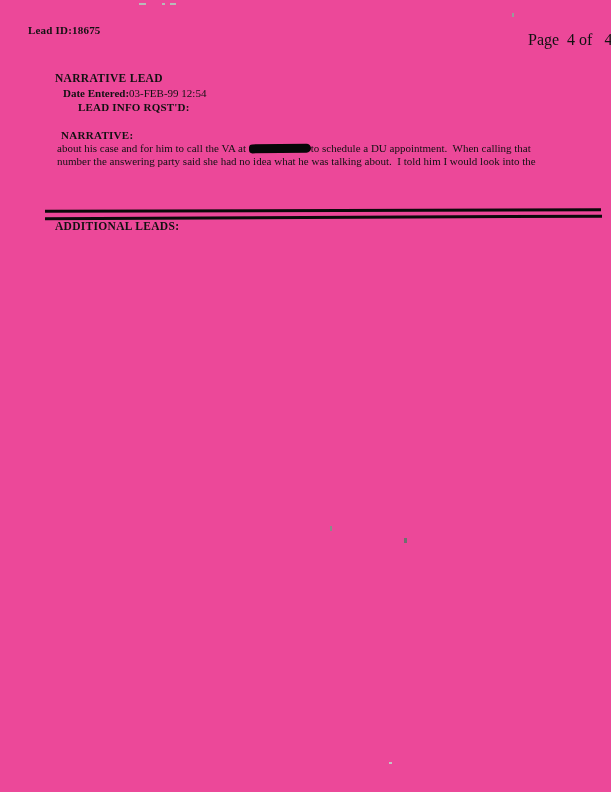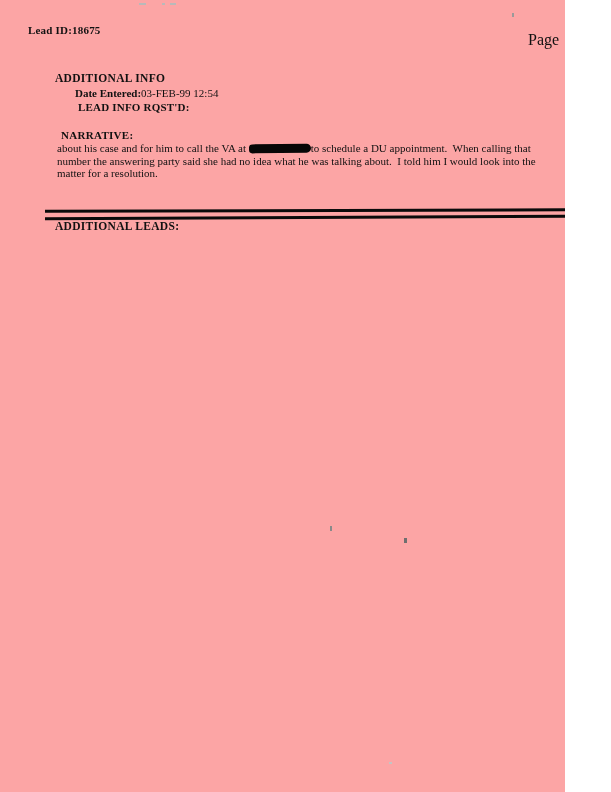--- a/index.html
+++ b/index.html
@@ -2,23 +2,23 @@
 <html><head>
 <meta charset="utf-8">
 <style>
   html, body {
     margin: 0;
     padding: 0;
     background: #ffffff;
   }
   .page {
     position: relative;
-    width: 565px;
+    width: 611px;
     height: 792px;
-    background: #fca5a5;
+    background: #ec4899;
     overflow: hidden;
     font-family: "Liberation Serif", "DejaVu Serif", serif;
     color: #111111;
   }
   .abs { position: absolute; }
 
   
   .lead-id {
     left: 28px; top: 24px;
     font-size: 11px;
@@ -36,21 +36,20 @@
   .h-narrative-info {
     left: 55px; top: 72px;
     font-size: 11.5px;
     font-weight: bold;
     letter-spacing: 0.3px;
   }
   .date-entered {
     left: 63px; top: 87px;
     font-size: 11px;
     white-space: pre;
-    margin-left: 12px;
   }
   .date-entered .lbl { font-weight: bold; }
   .lead-info-rqstd {
     left: 78px; top: 101px;
     font-size: 11px;
     font-weight: bold;
     letter-spacing: 0.2px;
   }
   .h-narrative {
     left: 61px; top: 129px;
@@ -124,32 +123,31 @@
   .speck.s7 { left: 389px; top: 762px; width: 3px; height: 2px; background:#c4c4c4; }
 </style>
 </head>
 <body>
 
 <div class="page">
 
   <div class="abs lead-id">Lead ID:18675</div>
   <div class="abs page-label">Page  4 of   4</div>
 
-  <div class="abs h-narrative-info">ADDITIONAL INFO</div>
+  <div class="abs h-narrative-info">NARRATIVE LEAD</div>
 
   <div class="abs date-entered"><span class="lbl">Date Entered:</span><span>03-FEB-99 12:54</span></div>
 
   <div class="abs lead-info-rqstd">LEAD INFO RQST'D:</div>
 
   <div class="abs h-narrative">NARRATIVE:</div>
 
   <div class="abs para">
     <div class="pline"><span>about his case and for him to call the VA at </span><span class="redact r3"></span><span>to schedule a DU appointment.  When calling that</span></div>
     <div class="pline">number the answering party said she had no idea what he was talking about.  I told him I would look into the</div>
-    <div class="pline">matter for a resolution.</div>
   </div>
 
   <div class="abs rule1"></div>
   <div class="abs rule2"></div>
 
   <div class="abs h-additional-leads">ADDITIONAL LEADS:</div>
 
   <div class="speck s1"></div>
   <div class="speck s2"></div>
   <div class="speck s3"></div>

